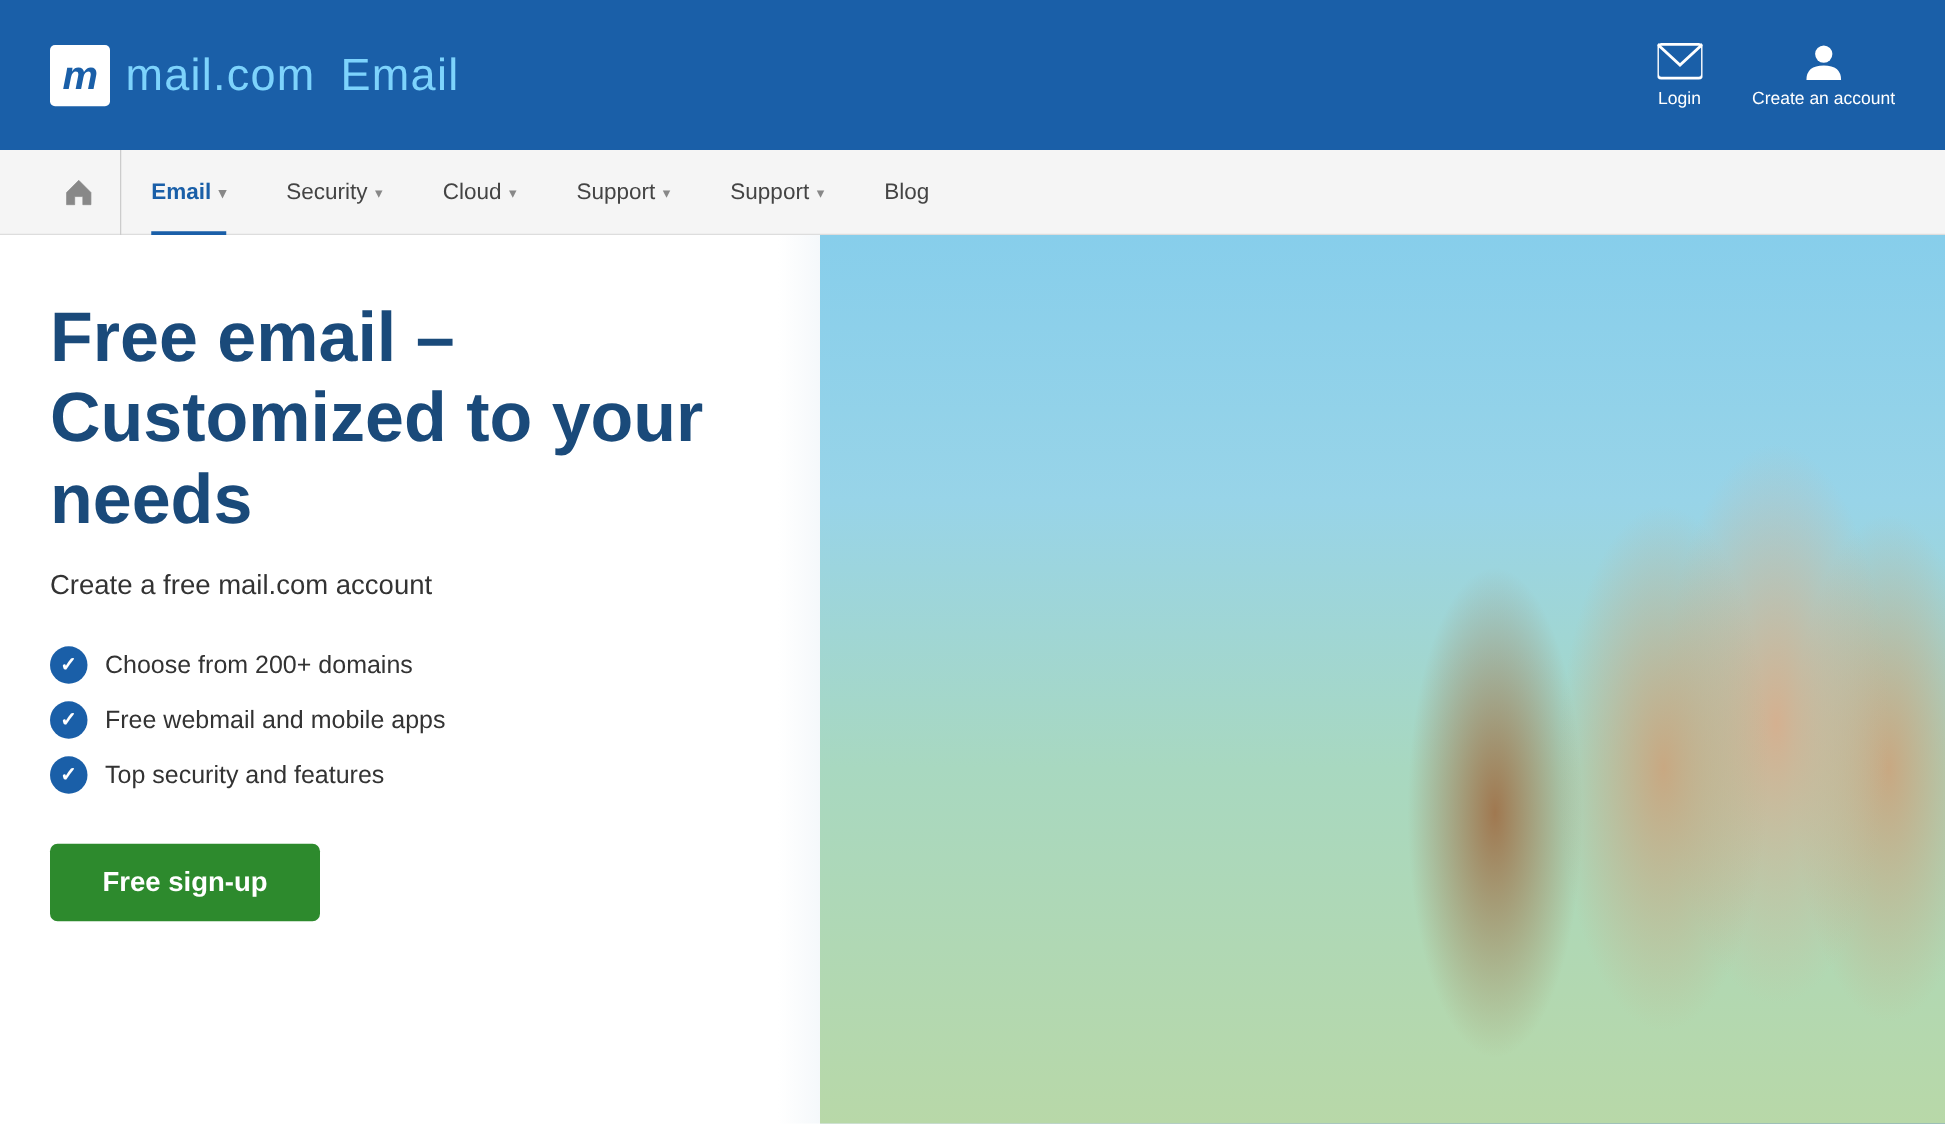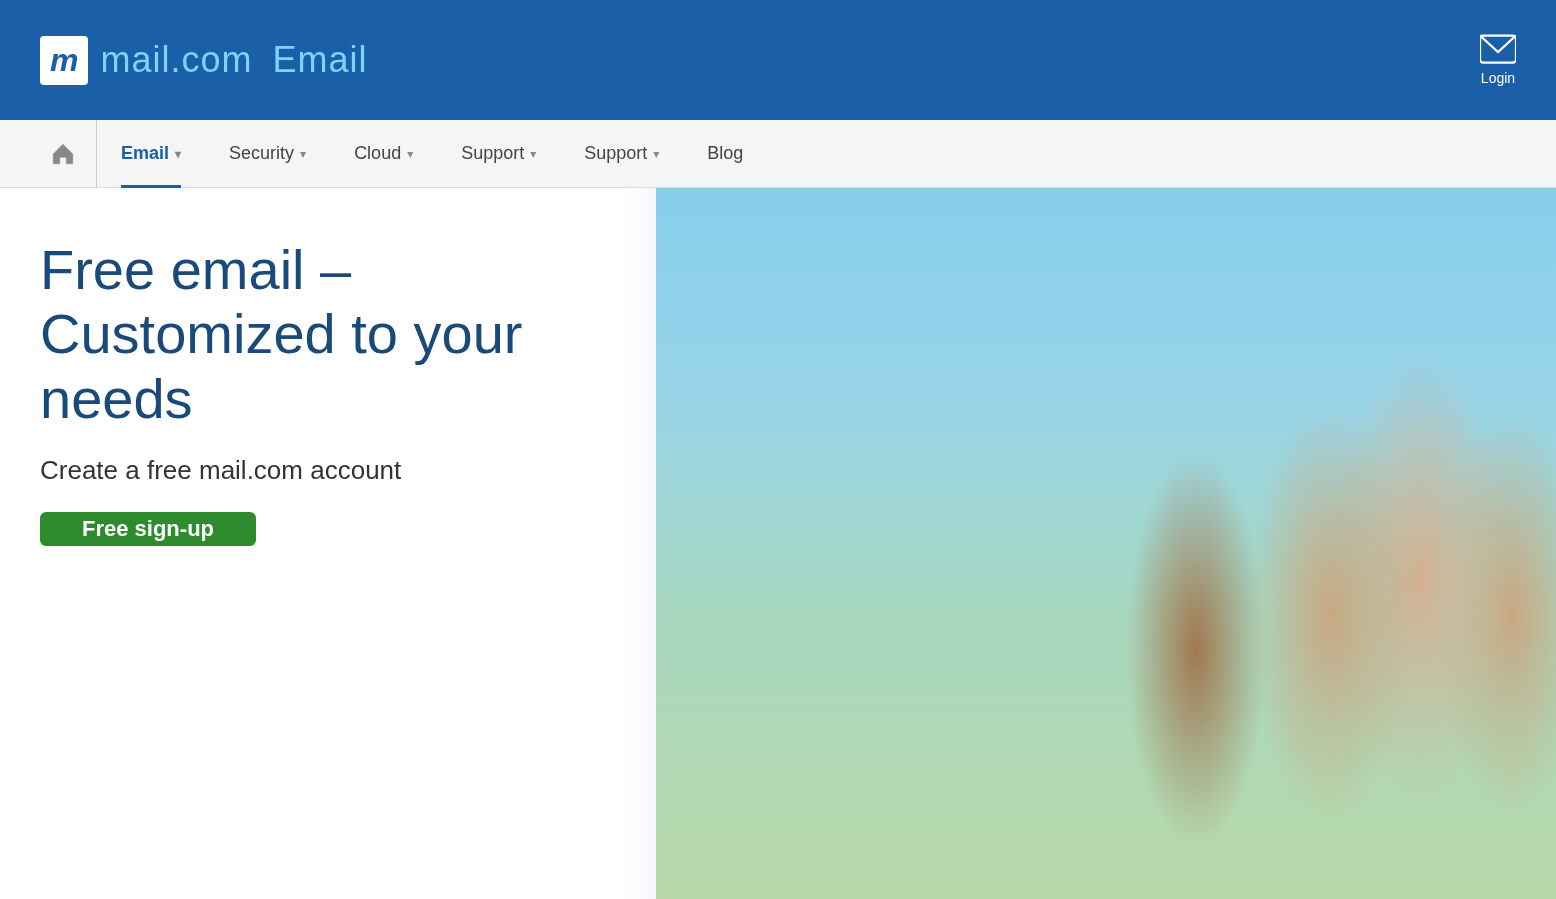--- a/index.html
+++ b/index.html
@@ -155,28 +155,28 @@
     }
     .hero-content {
       position: absolute;
       left: 40px;
       top: 50px;
       width: 650px;
     }
     .hero-title {
       font-size: 56px;
       color: #1a4a7a;
-      font-weight: normal;
+      font-weight: bold;
       line-height: 1.15;
       margin-bottom: 24px;
     }
     .hero-subtitle {
-      font-size: 26px;
+      font-size: 22px;
       color: #333;
-      margin-bottom: 26px;
+      margin-bottom: 36px;
     }
     .feature-list {
       list-style: none;
       margin-bottom: 40px;
     }
     .feature-list li {
       display: flex;
       align-items: center;
       gap: 14px;
       font-size: 20px;
@@ -196,21 +196,21 @@
     .check-icon::after {
       content: '✓';
       color: white;
       font-size: 16px;
       font-weight: bold;
     }
     .signup-btn {
       background-color: #2d8a2d;
       color: #fff;
       border: none;
-      padding: 4px 42px;
+      padding: 18px 42px;
       font-size: 22px;
       font-weight: bold;
       border-radius: 6px;
       cursor: pointer;
     }
   </style>
 </head>
 <body>
 
 <header class="header">
@@ -222,20 +222,27 @@
     <span class="logo-text" style="margin-left:8px;">Email</span>
   </div>
   <div class="header-right">
     <div class="header-action">
       <svg viewBox="0 0 24 18" xmlns="http://www.w3.org/2000/svg">
         <rect x="0" y="0" width="24" height="18" rx="2" fill="none" stroke="white" stroke-width="1.5"></rect>
         <polyline points="0,0 12,11 24,0" fill="none" stroke="white" stroke-width="1.5"></polyline>
       </svg>
       <span>Login</span>
     </div>
+    <div class="header-action">
+      <svg viewBox="0 0 24 26" xmlns="http://www.w3.org/2000/svg">
+        <circle cx="12" cy="8" r="6" fill="white"></circle>
+        <path d="M0,26 Q0,16 12,16 Q24,16 24,26" fill="white"></path>
+      </svg>
+      <span>Create an account</span>
+    </div>
   </div>
 </header>
 
 <nav class="nav-bar">
   <div class="nav-home">
     <svg viewBox="0 0 24 24" xmlns="http://www.w3.org/2000/svg">
       <path d="M3,12 L12,3 L21,12 L21,21 L15,21 L15,15 L9,15 L9,21 L3,21 Z" fill="#888" stroke="#888" stroke-width="0.5"></path>
     </svg>
   </div>
   <div class="nav-item active">
@@ -266,15 +273,29 @@
 <section class="hero">
   <div class="hero-image-area">
     <div class="hero-people"></div>
   </div>
   <div class="hero-overlay"></div>
   <div class="hero-content">
     <h1 class="hero-title">
       Free email –<br>Customized to your<br>needs
     </h1>
     <p class="hero-subtitle">Create a free mail.com account</p>
+    <ul class="feature-list">
+      <li>
+        <span class="check-icon"></span>
+        <span>Choose from 200+ domains</span>
+      </li>
+      <li>
+        <span class="check-icon"></span>
+        <span>Free webmail and mobile apps</span>
+      </li>
+      <li>
+        <span class="check-icon"></span>
+        <span>Top security and features</span>
+      </li>
+    </ul>
     <button class="signup-btn">Free sign-up</button>
   </div>
 </section>
 
 </body></html>

